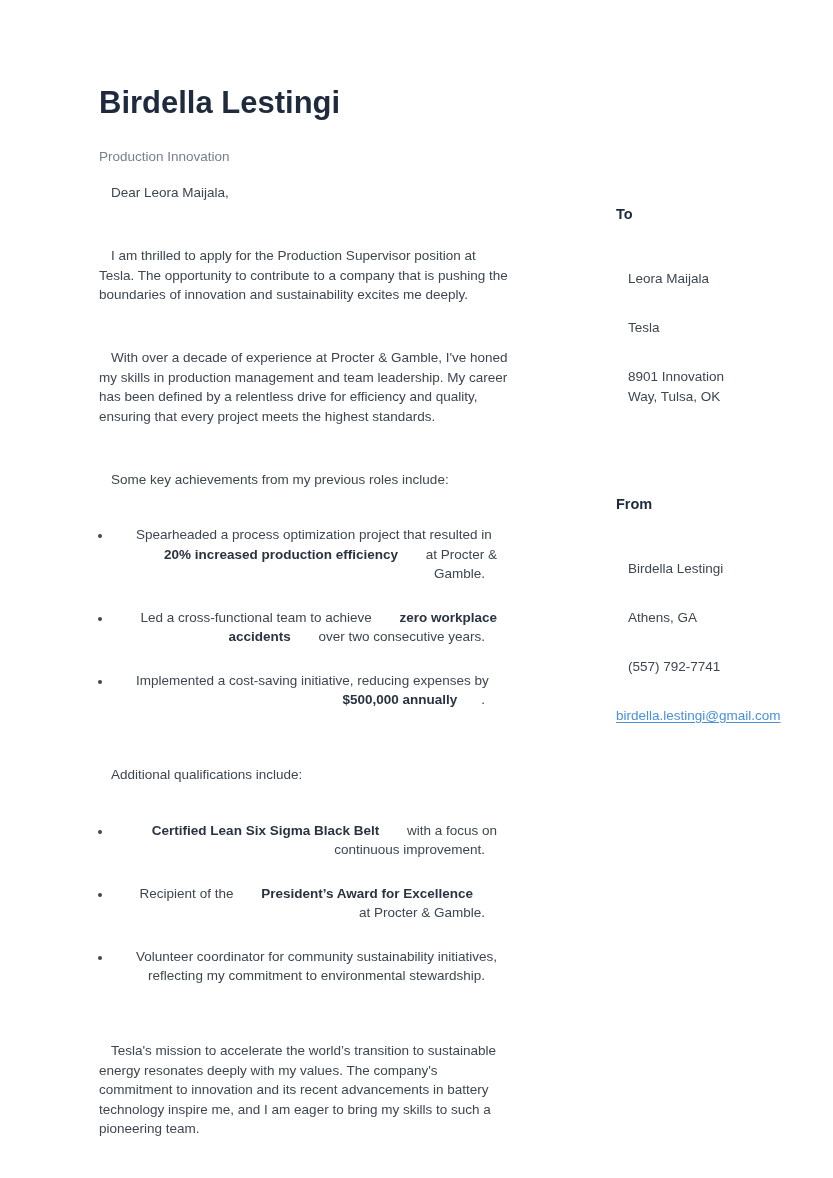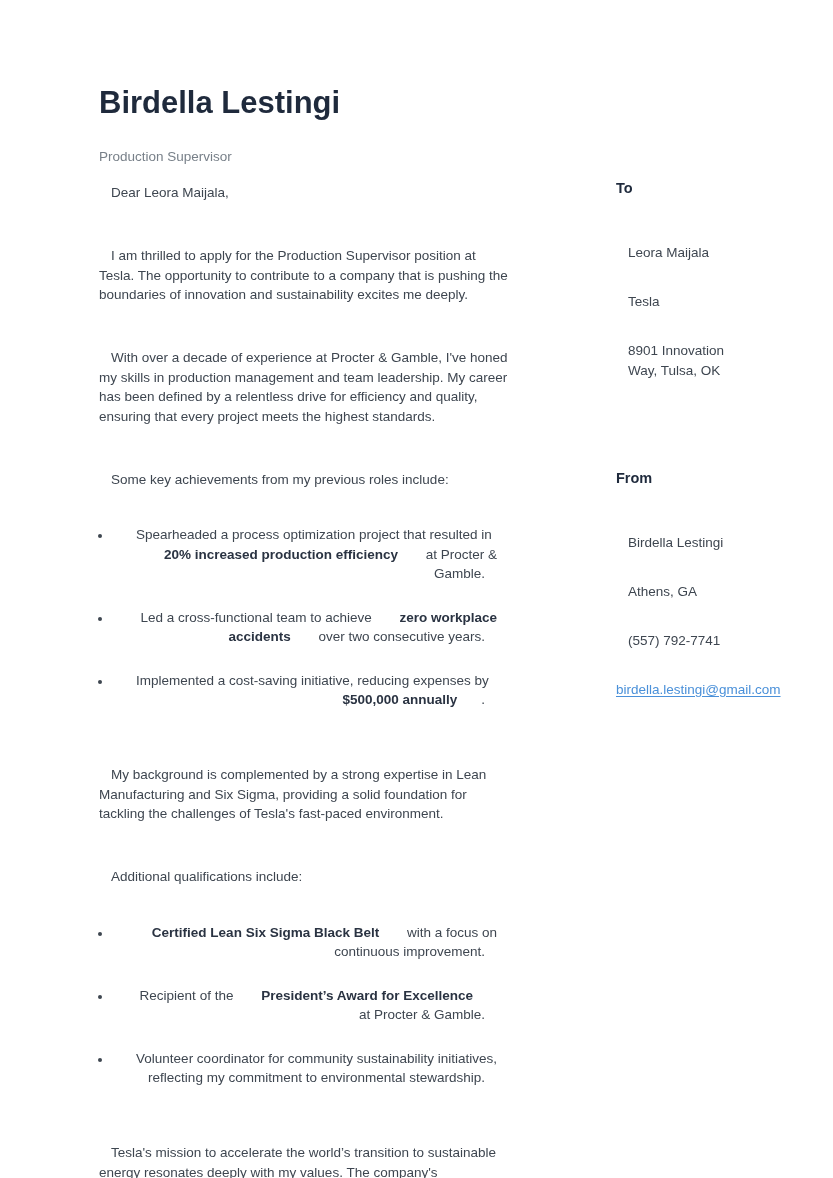--- a/index.html
+++ b/index.html
@@ -21,21 +21,21 @@
   .job-title { margin-top: 4px; font-size: 13.5px; line-height: 17px; color: #788089; }
 
   .main { position: absolute; left: 63px; top: 147px; width: 458px; }
   .main p { font-size: 13.5px; line-height: 19.5px; color: #3e4650; margin: 0 0 19.5px 0; }
   .main p.tight { margin-bottom: 0; }
   .main strong { font-weight: 700; color: #2a3342; }
   .main ul { margin: 0 0 19.5px 0; padding-left: 25px; text-align: right; }
   .main li { font-size: 13.5px; line-height: 19.5px; color: #3e4650; }
   .main li::marker { color: #3e4650; font-size: 12px; }
 
-  .sidebar { position: absolute; left: 568px; top: 131px; width: 215px; }
+  .sidebar { position: absolute; left: 568px; top: 157px; width: 215px; }
   .sidebar h2 {
     font-size: 14.5px; line-height: 18px; font-weight: 700;
     color: #1f2a3c; margin: 0 0 10px 0;
   }
   .sidebar .lines p {
     font-size: 13.5px; line-height: 19.5px; color: #3e4650; margin: 0 0 5.5px 0;
   }
   .sidebar .section-from { margin-top: 23px; }
   a.email-link {
     font-size: 13.5px; line-height: 19.5px;
@@ -43,34 +43,33 @@
     text-underline-offset: 2px; cursor: pointer;
   }
 </style>
 </head>
 <body>
 
 <div class="page">
 
   <div class="header">
     <div class="name">Birdella Lestingi</div>
-    <div class="job-title">Production Supervisor</div>
+    <div class="job-title">Production Innovation</div>
   </div>
 
   <div class="main">
       <p><span>Dear Leora Maijala,</span></p>
       <p><span>I am thrilled to apply for the Production Supervisor position at Tesla. The opportunity to contribute to a company that is pushing the boundaries of innovation and sustainability excites me deeply.</span></p>
       <p><span>With over a decade of experience at Procter &amp; Gamble, I've honed my skills in production management and team leadership. My career has been defined by a relentless drive for efficiency and quality, ensuring that every project meets the highest standards.</span></p>
       <p class="tight"><span>Some key achievements from my previous roles include:</span></p>
       <ul>
         <li><span>Spearheaded a process optimization project that resulted in </span><strong>20% increased production efficiency</strong><span> at Procter &amp; Gamble.</span></li>
         <li><span>Led a cross-functional team to achieve </span><strong>zero workplace accidents</strong><span> over two consecutive years.</span></li>
         <li><span>Implemented a cost-saving initiative, reducing expenses by </span><strong>$500,000 annually</strong><span>.</span></li>
       </ul>
-      <p><span>My background is complemented by a strong expertise in Lean Manufacturing and Six Sigma, providing a solid foundation for tackling the challenges of Tesla's fast-paced environment.</span></p>
       <p class="tight"><span>Additional qualifications include:</span></p>
       <ul>
         <li><strong>Certified Lean Six Sigma Black Belt</strong><span> with a focus on continuous improvement.</span></li>
         <li><span>Recipient of the </span><strong>President’s Award for Excellence</strong><span> at Procter &amp; Gamble.</span></li>
         <li><span>Volunteer coordinator for community sustainability initiatives, reflecting my commitment to environmental stewardship.</span></li>
       </ul>
       <p><span>Tesla's mission to accelerate the world’s transition to sustainable energy resonates deeply with my values. The company's commitment to innovation and its recent advancements in battery technology inspire me, and I am eager to bring my skills to such a pioneering team.</span></p>
     </div>
 
   <div class="sidebar">

